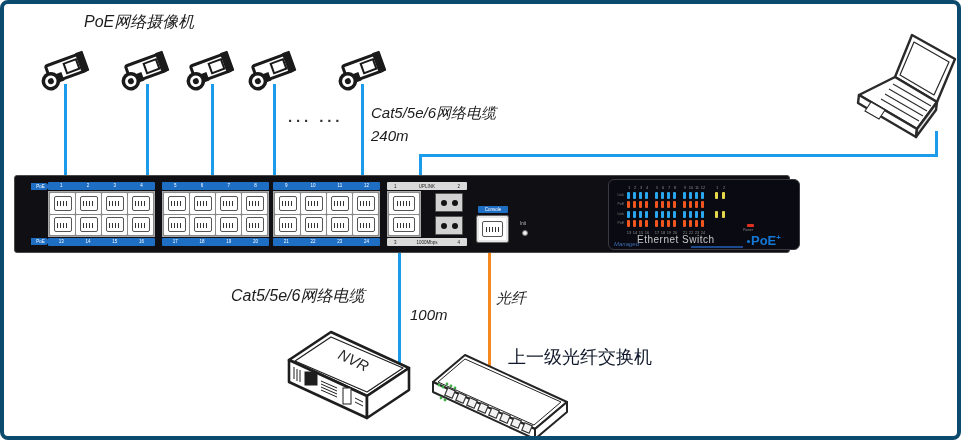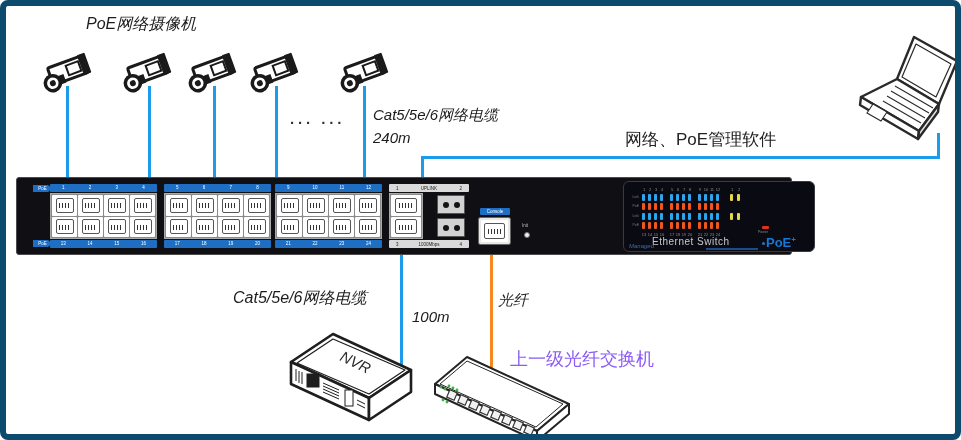--- a/index.html
+++ b/index.html
@@ -1,18 +1,18 @@
 <!DOCTYPE html>
 <html><head>
 <meta charset="utf-8">
 <style>
   html,body{margin:0;padding:0;background:#fff;}
   #canvas{
     position:relative;width:961px;height:440px;background:#fff;overflow:hidden;
-    border:6px solid #0c4a6e;border-radius:8px;box-sizing:border-box;
+    border:4px solid #0c4a6e;border-radius:8px;box-sizing:border-box;
     font-family:"Liberation Sans","DejaVu Sans",sans-serif;color:#1a1a1a;
   }
   .abs{position:absolute;}
   .lbl{position:absolute;white-space:nowrap;color:#1c1c1c;}
   .italic{font-style:italic;}
   
   .cable{position:absolute;background:#1B9BE9;}
   .fibercable{position:absolute;background:#F6891E;}
   
   .switch{position:absolute;left:10px;top:171px;width:776px;height:78px;
@@ -40,21 +40,21 @@
     background:repeating-linear-gradient(90deg,#333 0 1px,transparent 1px 3px);}
   .sfp{height:19px;background:#d2d2d2;border:1px solid #555;display:flex;align-items:center;
     justify-content:center;gap:5px;border-radius:1px;box-sizing:border-box;}
   .sfp i{width:6px;height:6px;border-radius:50%;background:#141414;display:block;}
   .consolelbl{position:absolute;left:463px;top:30px;width:30px;height:7px;background:#1E6EC4;
     color:#fff;font-size:4.5px;line-height:7px;text-align:center;border-radius:1px;}
   .initlbl{position:absolute;left:505px;top:45px;font-size:4.5px;color:#bdbdbd;}
   .initdot{position:absolute;left:507px;top:54px;width:4px;height:4px;border-radius:50%;
     background:#efefef;border:1px solid #777;}
   
-  .ledpanel{position:absolute;left:606px;top:3px;width:192px;height:71px;background:#0a0a12;
+  .ledpanel{position:absolute;left:593px;top:3px;width:192px;height:71px;background:#0a0a12;
     border:1px solid #3a3a40;border-radius:6px;box-sizing:border-box;overflow:hidden;}
   .lednum{position:absolute;width:8px;text-align:center;font-size:4px;color:#8b8b8b;line-height:5px;}
   .ledbar{position:absolute;width:3px;height:7px;border-radius:1px;}
   .ledlabel{position:absolute;left:1px;width:14px;text-align:right;font-size:3.5px;color:#7a7a7a;line-height:7px;}
   .powerled{position:absolute;left:138px;top:44px;width:7px;height:3px;background:#E03020;border-radius:1px;}
   .powerlbl{position:absolute;left:134px;top:48px;font-size:3.5px;color:#8b8b8b;}
   .brand{position:absolute;left:28px;top:54px;font-size:10px;color:#c9c9cb;letter-spacing:.5px;}
   .fineline{position:absolute;height:2px;background:#1d4a8c;}
   .logo{position:absolute;left:138px;top:53px;color:#1478D6;font-weight:bold;font-size:13px;}
   .logo .dot{display:inline-block;width:3px;height:3px;background:#1478D6;border-radius:50%;
@@ -106,21 +106,20 @@
 
   <div class="lbl" style="left:284px;top:108px;font-size:15px;font-weight:bold;letter-spacing:3px;color:#333;">···  ···</div>
 
   <div class="lbl italic" style="left:367px;top:100px;font-size:15px;">Cat5/5e/6网络电缆</div>
   <div class="lbl italic" style="left:367px;top:123px;font-size:15px;">240m</div>
 
   <div class="cable eth" style="left: 415px; top: 150px; width: 3px; height: 22px; background: rgb(27, 155, 233);"></div>
   <div class="cable eth" style="left: 415px; top: 150px; width: 519px; height: 3px; background: rgb(27, 155, 233);"></div>
   <div class="cable eth" style="left: 931px; top: 127px; width: 3px; height: 26px; background: rgb(27, 155, 233);"></div>
 
-  <div class="lbl" style="left:619px;top:122px;font-size:17px;color:#222;">网络、PoE管理软件</div>
 
   <svg class="abs" style="left:845px;top:28px" width="115" height="110" viewBox="0 0 115 110">
     <g fill="#fff" stroke="#2a2a2a" stroke-width="2.4" stroke-linejoin="round">
       <polygon points="63,3 106,27 88,70 46,45"></polygon>
       <polygon points="65,10 100,30 85,63 51,43" stroke-width="1.2"></polygon>
       <polygon points="46,45 88,70 68,97 10,63"></polygon>
       <polygon points="10,63 68,97 67,105 9,71"></polygon>
       <polygon points="68,97 88,70 87,78 67,105" fill="#e6e6e6"></polygon>
     </g>
     <g stroke="#2a2a2a" stroke-width="1.1" fill="none">
@@ -389,15 +388,15 @@
       <circle cx="9" cy="43" r="1.4"></circle>
         <circle cx="13" cy="45" r="1.4"></circle>
         <circle cx="17" cy="42" r="1.4"></circle>
       <circle cx="21" cy="44" r="1.4"></circle>
         <circle cx="25" cy="46" r="1.4"></circle>
         <circle cx="11" cy="56" r="1.4"></circle>
       <circle cx="15" cy="58" r="1.4"></circle>
     </g>
   </svg>
 
-  <div class="lbl" style="left:504px;top:341px;font-size:18px;color:#8b5cf6;">上一级光纤交换机</div>
+  <div class="lbl" style="left:504px;top:341px;font-size:18px;color:#0f172a;">上一级光纤交换机</div>
 
 </div>
 
 </body></html>

